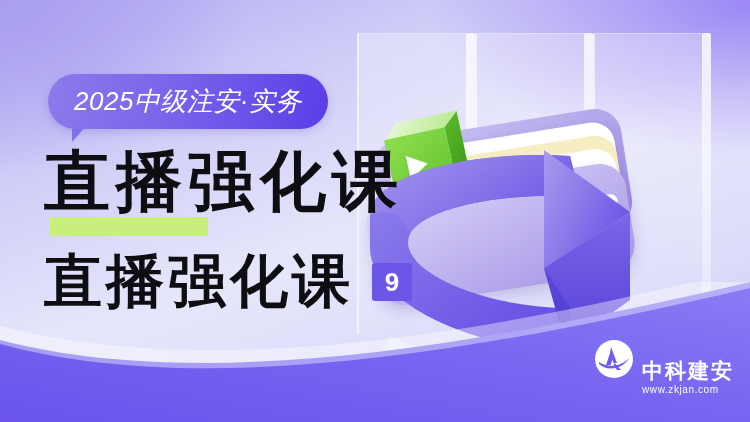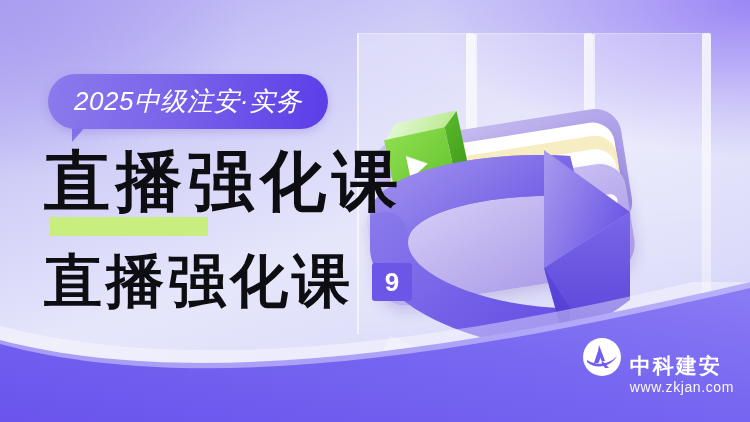--- a/index.html
+++ b/index.html
@@ -112,21 +112,21 @@
     background:#6c56e8;display:flex;align-items:center;justify-content:center;
     color:#ffffff;font-size:26px;font-weight:700;
     font-family:"Liberation Sans","DejaVu Sans",sans-serif;
   }
 
   
   .logo{position:absolute;right:16px;bottom:26px;display:flex;align-items:center;}
   .logo-mark{width:40px;height:40px;margin-right:8px;}
   .logo-txt{display:flex;flex-direction:column;justify-content:center;margin-top:36px;}
   .logo-name{color:#ffffff;font-size:21px;font-weight:700;letter-spacing:2px;line-height:1.15;}
-  .logo-url{color:#ffffff;font-size:14px;letter-spacing:.6px;line-height:1.3;opacity:.96;}
+  .logo-url{color:#ffffff;font-size:10px;letter-spacing:.6px;line-height:1.3;opacity:.96;}
 </style>
 </head>
 <body>
 
 <div id="banner">
 
   <div class="illus">
 
     <div class="panel p1"></div>
     <div class="panel p2"></div>

